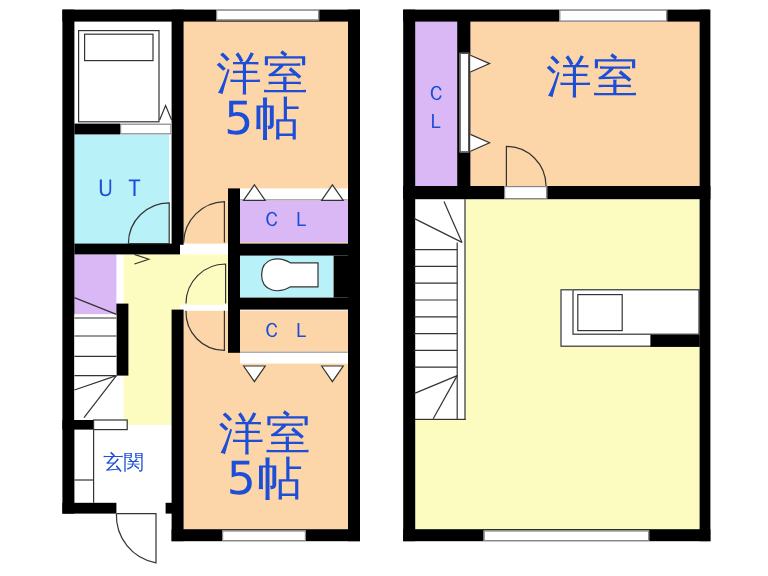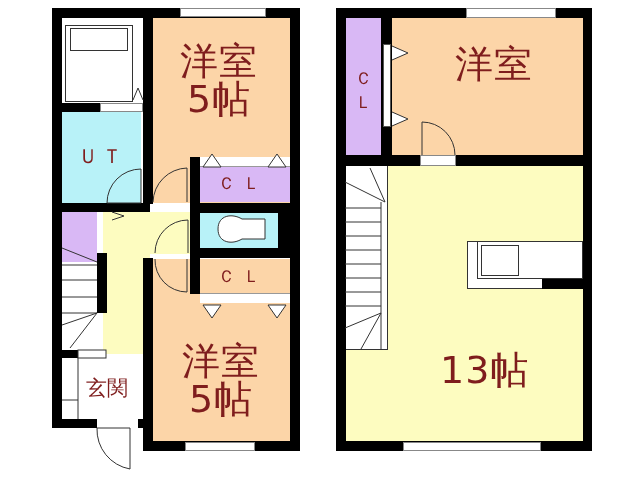--- a/index.html
+++ b/index.html
@@ -1,21 +1,21 @@
 <!DOCTYPE html>
 <html><head>
 <meta charset="utf-8">
 <style>
   html,body{margin:0;padding:0;background:#ffffff;}
   body{width:640px;height:480px;position:relative;overflow:hidden;font-family:"DejaVu Sans","Liberation Sans",sans-serif;}
   .abs{position:absolute;box-sizing:border-box;}
   .wall{position:absolute;background:#000;}
   .win{position:absolute;background:#fff;border:1px solid #888;box-sizing:border-box;}
   .room{position:absolute;}
-  .label{position:absolute;color:#7f1d1d;text-align:center;line-height:1.0;white-space:nowrap;}
+  .label{position:absolute;color:#1d4ed8;text-align:center;line-height:1.0;white-space:nowrap;}
   .big{font-size:38px;letter-spacing:1px;}
   .cl{font-size:17px;letter-spacing:8px;}
   svg{position:absolute;overflow:visible;}
 </style>
 </head>
 <body>
 
 <div>
 
   <div class="room" style="left:62px;top:17px;width:76px;height:88px;background:#fff;"></div>
@@ -102,21 +102,21 @@
     <span>洋室</span><br>
     <span>5帖</span>
   </div>
   <div class="label big" style="left:182px;top:342px;">
     <span>洋室</span><br>
     <span>5帖</span>
   </div>
   <div class="label" style="left:78px;top:146px;font-size:20px;letter-spacing:4px;">ＵＴ</div>
   <div class="label cl" style="left:218px;top:175px;">ＣＬ</div>
   <div class="label cl" style="left:218px;top:268px;">ＣＬ</div>
-  <div class="label" style="left:86px;top:378px;font-size:21px;">玄関</div>
+  <div class="label" style="left:86px;top:378px;font-size:17px;">玄関</div>
 </div>
 
 <div>
   <div class="room" style="left:392px;top:17px;width:191px;height:138px;background:#fcd5a8;"></div>
   <div class="room" style="left:345px;top:17px;width:36px;height:138px;background:#d9b8f5;"></div>
   <div class="room" style="left:345px;top:166px;width:238px;height:276px;background:#fdfcc0;"></div>
 
   <div class="abs" style="left:467px;top:241px;width:116px;height:48px;background:#fff;border:1px solid #333;"></div>
   <div class="abs" style="left:477px;top:241px;width:106px;height:38px;border:1px solid #333;background:#fff;"></div>
   <div class="abs" style="left:481px;top:245px;width:38px;height:31px;border:1px solid #333;"></div>
@@ -162,15 +162,14 @@
 
   <div class="label big" style="left:455px;top:45px;">
     <span>洋室</span><br>
   </div>
   <div class="label" style="left:355px;top:66px;font-size:17px;line-height:24px;">
     <span>Ｃ</span><br>
     <span>Ｌ</span>
   </div>
   <div class="label big" style="left:440px;top:313px;">
     <br>
-    <span>13帖</span>
   </div>
 </div>
 
 </body></html>

